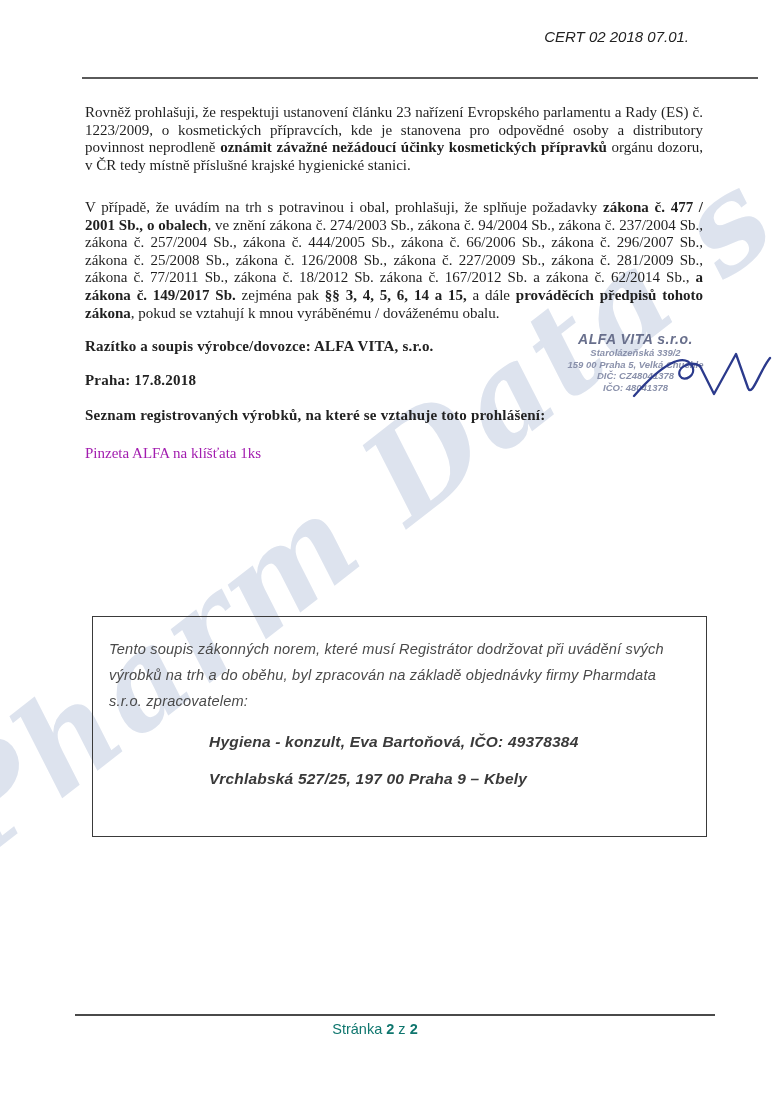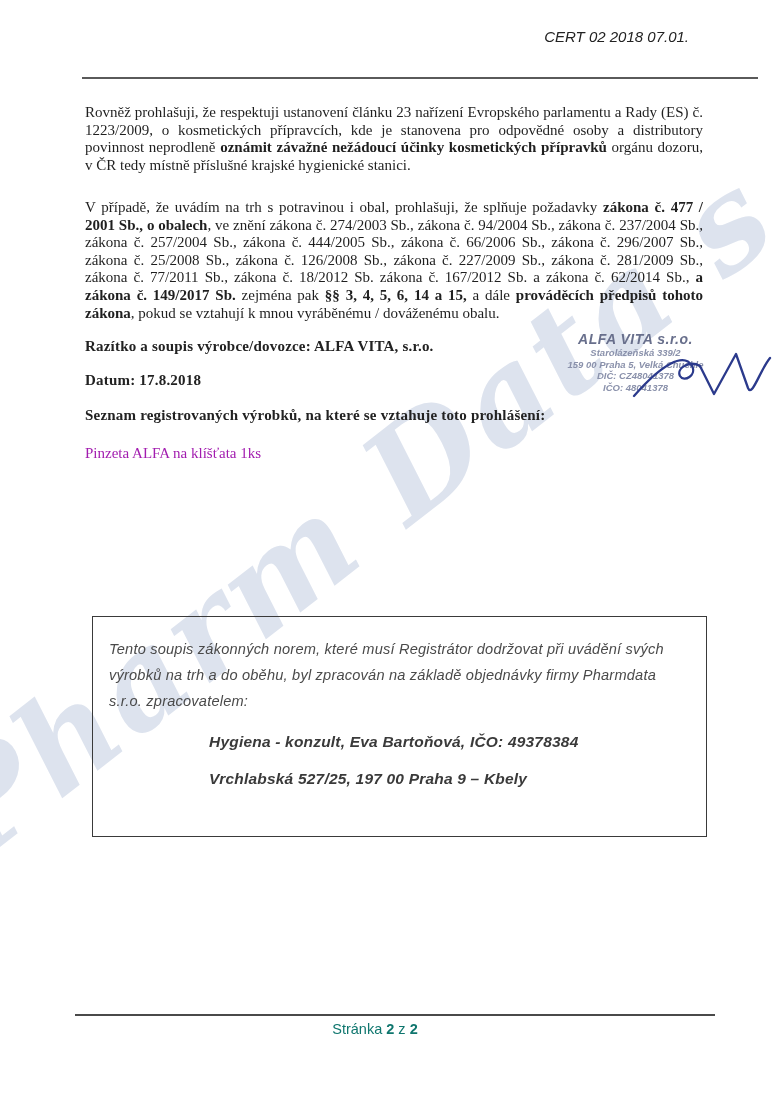--- a/index.html
+++ b/index.html
@@ -121,21 +121,21 @@
       <div class="stamp-small">Starolázeňská 339/2</div>
       <div class="stamp-small">159 00 Praha 5, Velká Chuchle</div>
       <div class="stamp-small">DIČ: CZ48041378</div>
       <div class="stamp-small">IČO: 48041378</div>
     </div>
 
     <svg class="signature" viewBox="0 0 142 54">
       <path d="M2 48 C30 16 52 4 60 18 C65 27 52 35 48 28 C44 20 58 12 68 18 L82 46 L104 6 L116 40 C120 50 128 22 138 10" fill="none" stroke="#2b3a8c" stroke-width="2.3" stroke-linecap="round" stroke-linejoin="round"></path>
     </svg>
 
-    <div class="label-line l-datum"><span>Datum:</span> <span>17.8.2018</span></div>
+    <div class="label-line l-datum"><span>Praha:</span> <span>17.8.2018</span></div>
 
     <div class="label-line l-seznam">Seznam registrovaných výrobků, na které se vztahuje toto prohlášení:</div>
 
     <div class="product-line">Pinzeta ALFA na klíšťata 1ks</div>
 
     <div class="info-box">
       <div class="intro">Tento soupis zákonných norem, které musí Registrátor dodržovat při uvádění svých výrobků na trh a do oběhu, byl zpracován na základě objednávky firmy Pharmdata s.r.o. zpracovatelem:</div>
       <div class="contact-line">Hygiena - konzult, Eva Bartoňová, IČO:  49378384</div>
       <div class="contact-line">Vrchlabská 527/25, 197 00   Praha 9 – Kbely</div>
     </div>

